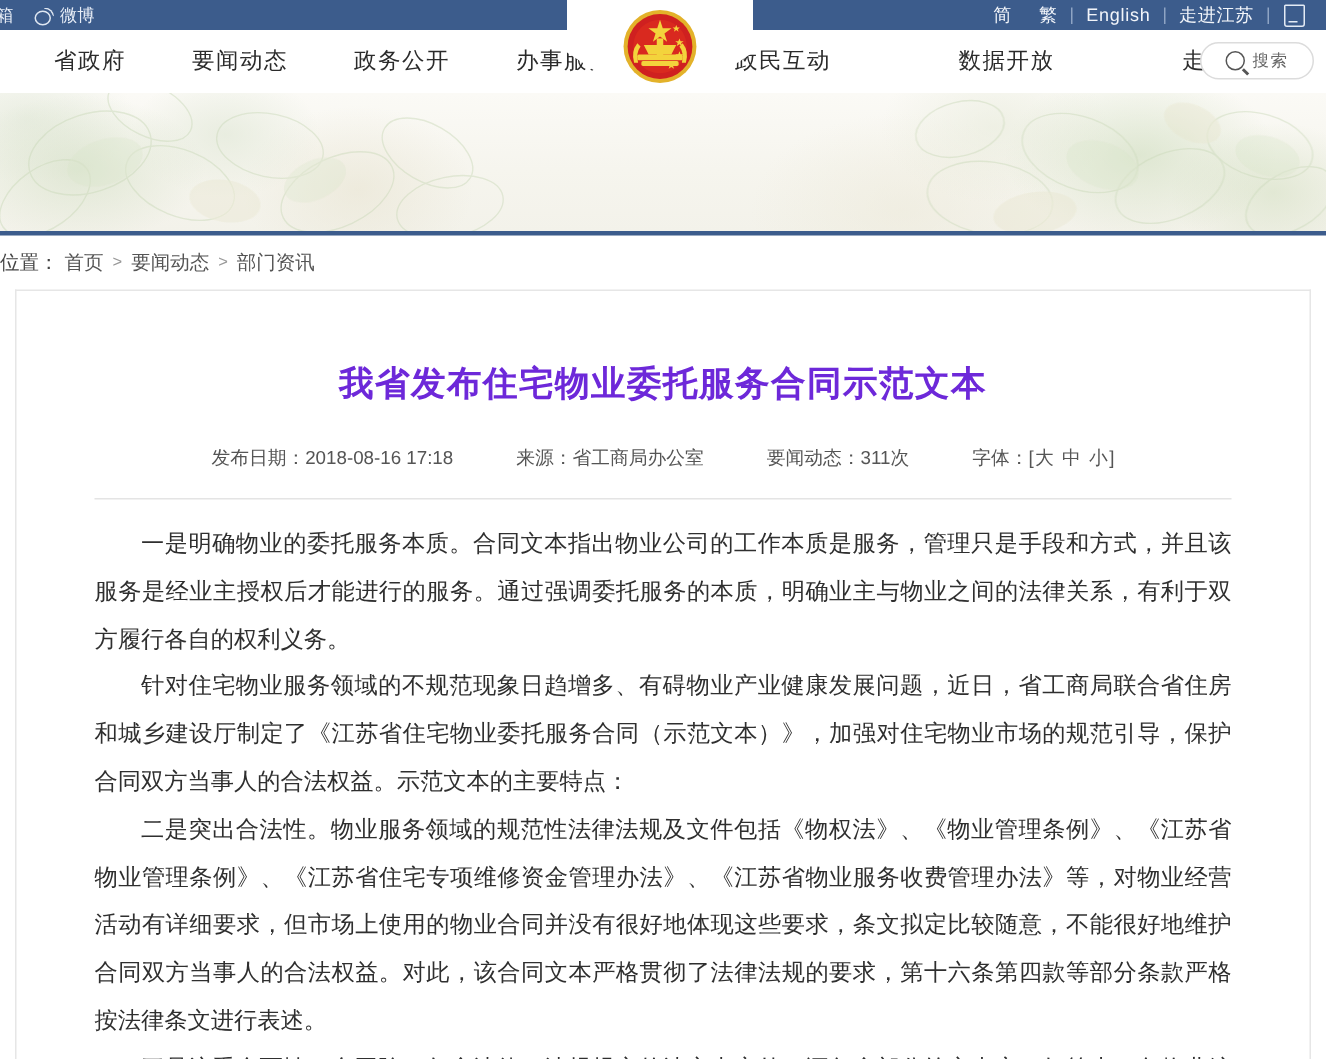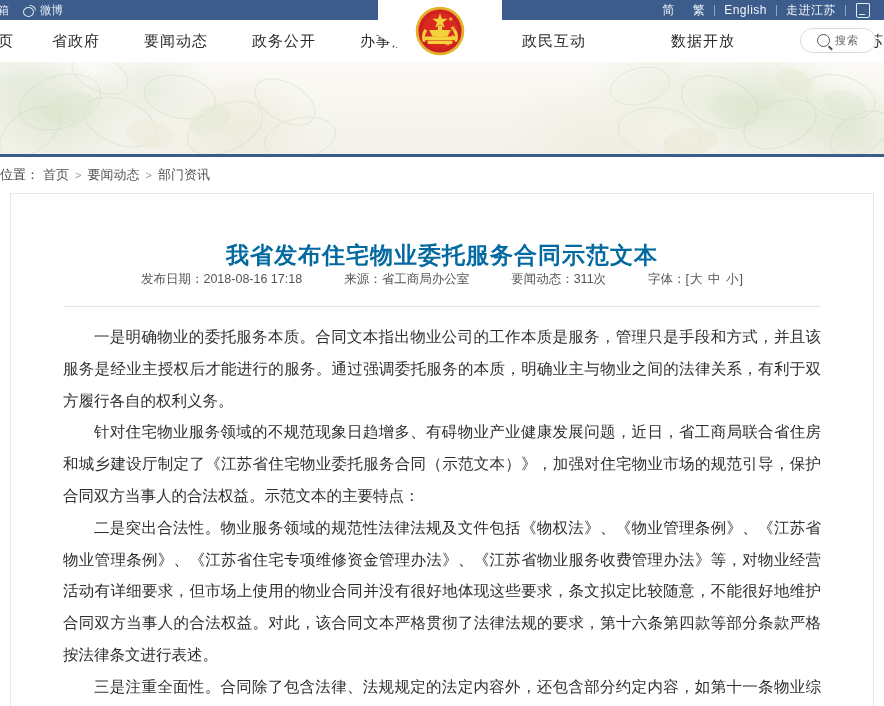--- a/index.html
+++ b/index.html
@@ -107,21 +107,20 @@
     background: #ffffff;
     display: flex;
     align-items: center;
     position: relative;
     border-bottom: 1px solid #ffffff;
   }
   .nav-left, .nav-right {
     display: flex;
     align-items: flex-start;
     flex: 1;
-    margin-left: 16px;
   }
   .nav-left { justify-content: flex-start; padding-left: 0; }
   .nav-right { justify-content: flex-start; padding-left: 38px; gap: 41px; }
   .nav-item {
     font-size: 15px;
     color: #2b2b2b;
     letter-spacing: 1px;
     white-space: nowrap;
     padding: 0 22px;
     line-height: 41px;
@@ -283,32 +282,33 @@
     border-right: 1px solid #e6e6e6;
     border-top: 1px solid #e6e6e6;
     min-height: 500px;
     background: #ffffff;
     box-sizing: border-box;
     padding: 0 52px;
   }
   .article-title {
     text-align: center;
     font-size: 23px;
-    color: #0369a1;
+    color: #6d28d9;
     font-weight: 600;
     letter-spacing: 1px;
     margin: 45px 0 0;
     line-height: 1.4;
     font-family: "Liberation Sans", "DejaVu Sans", sans-serif;
   }
   .article-meta {
     display: flex;
     justify-content: center;
     align-items: center;
     gap: 42px;
+    margin-top: 26px;
     font-size: 12.5px;
     color: #555;
   }
   .meta-fontsizes .fs {
     cursor: pointer;
     margin: 0 1px;
   }
   .meta-divider {
     border: 0;
     border-top: 1px solid #e4e4e4;

